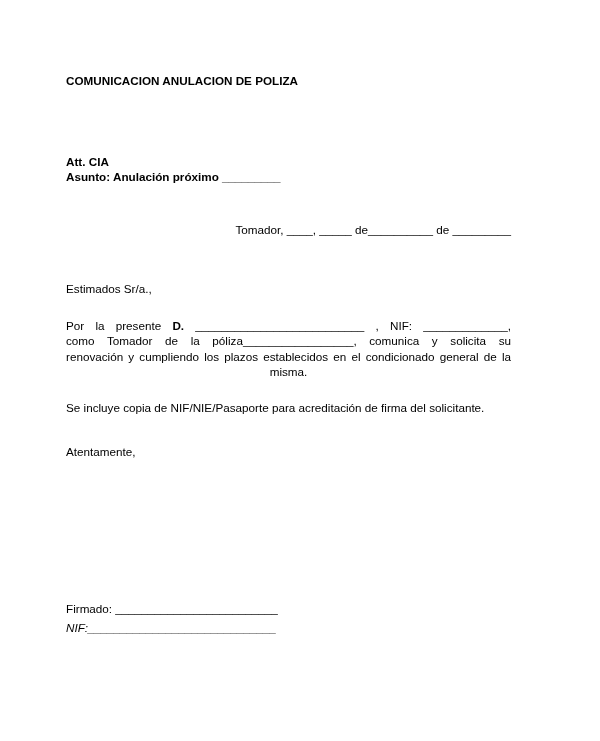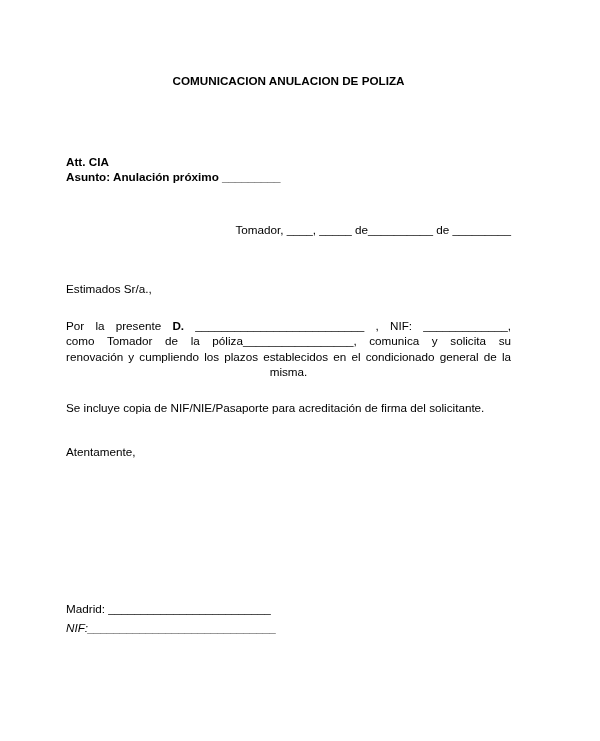--- a/index.html
+++ b/index.html
@@ -16,21 +16,21 @@
     font-family: "Liberation Sans", "DejaVu Sans", sans-serif;
     font-size: 11.7px;
     line-height: 15.5px;
     box-sizing: border-box;
     padding-left: 66px;
     padding-right: 89px;
     overflow: hidden;
   }
   .doc-title {
     margin-top: 73px;
-    text-align: center;
+    text-align: left;
     font-weight: bold;
   }
   .recipient {
     margin-top: 65px;
     font-weight: bold;
   }
   .subject {
     font-weight: bold;
   }
   .date-line {
@@ -85,17 +85,17 @@
     <div class="jline"><span>Por la presente</span> <b>D.</b> <span>__________________________ , NIF: _____________,</span></div>
     <div class="jline">como Tomador de la póliza_________________, comunica y solicita su</div>
     <div class="jline">renovación y cumpliendo los plazos establecidos en el condicionado general de la</div>
     <div class="lastline">misma.</div>
   </div>
 
   <div class="attachment-note">Se incluye copia de NIF/NIE/Pasaporte para acreditación de firma del solicitante.</div>
 
   <div class="closing">Atentamente,</div>
 
-  <div class="signed-line">Madrid: _________________________</div>
+  <div class="signed-line">Firmado: _________________________</div>
 
   <div class="nif-line">NIF:_____________________________</div>
 
 </div>
 
 </body></html>

